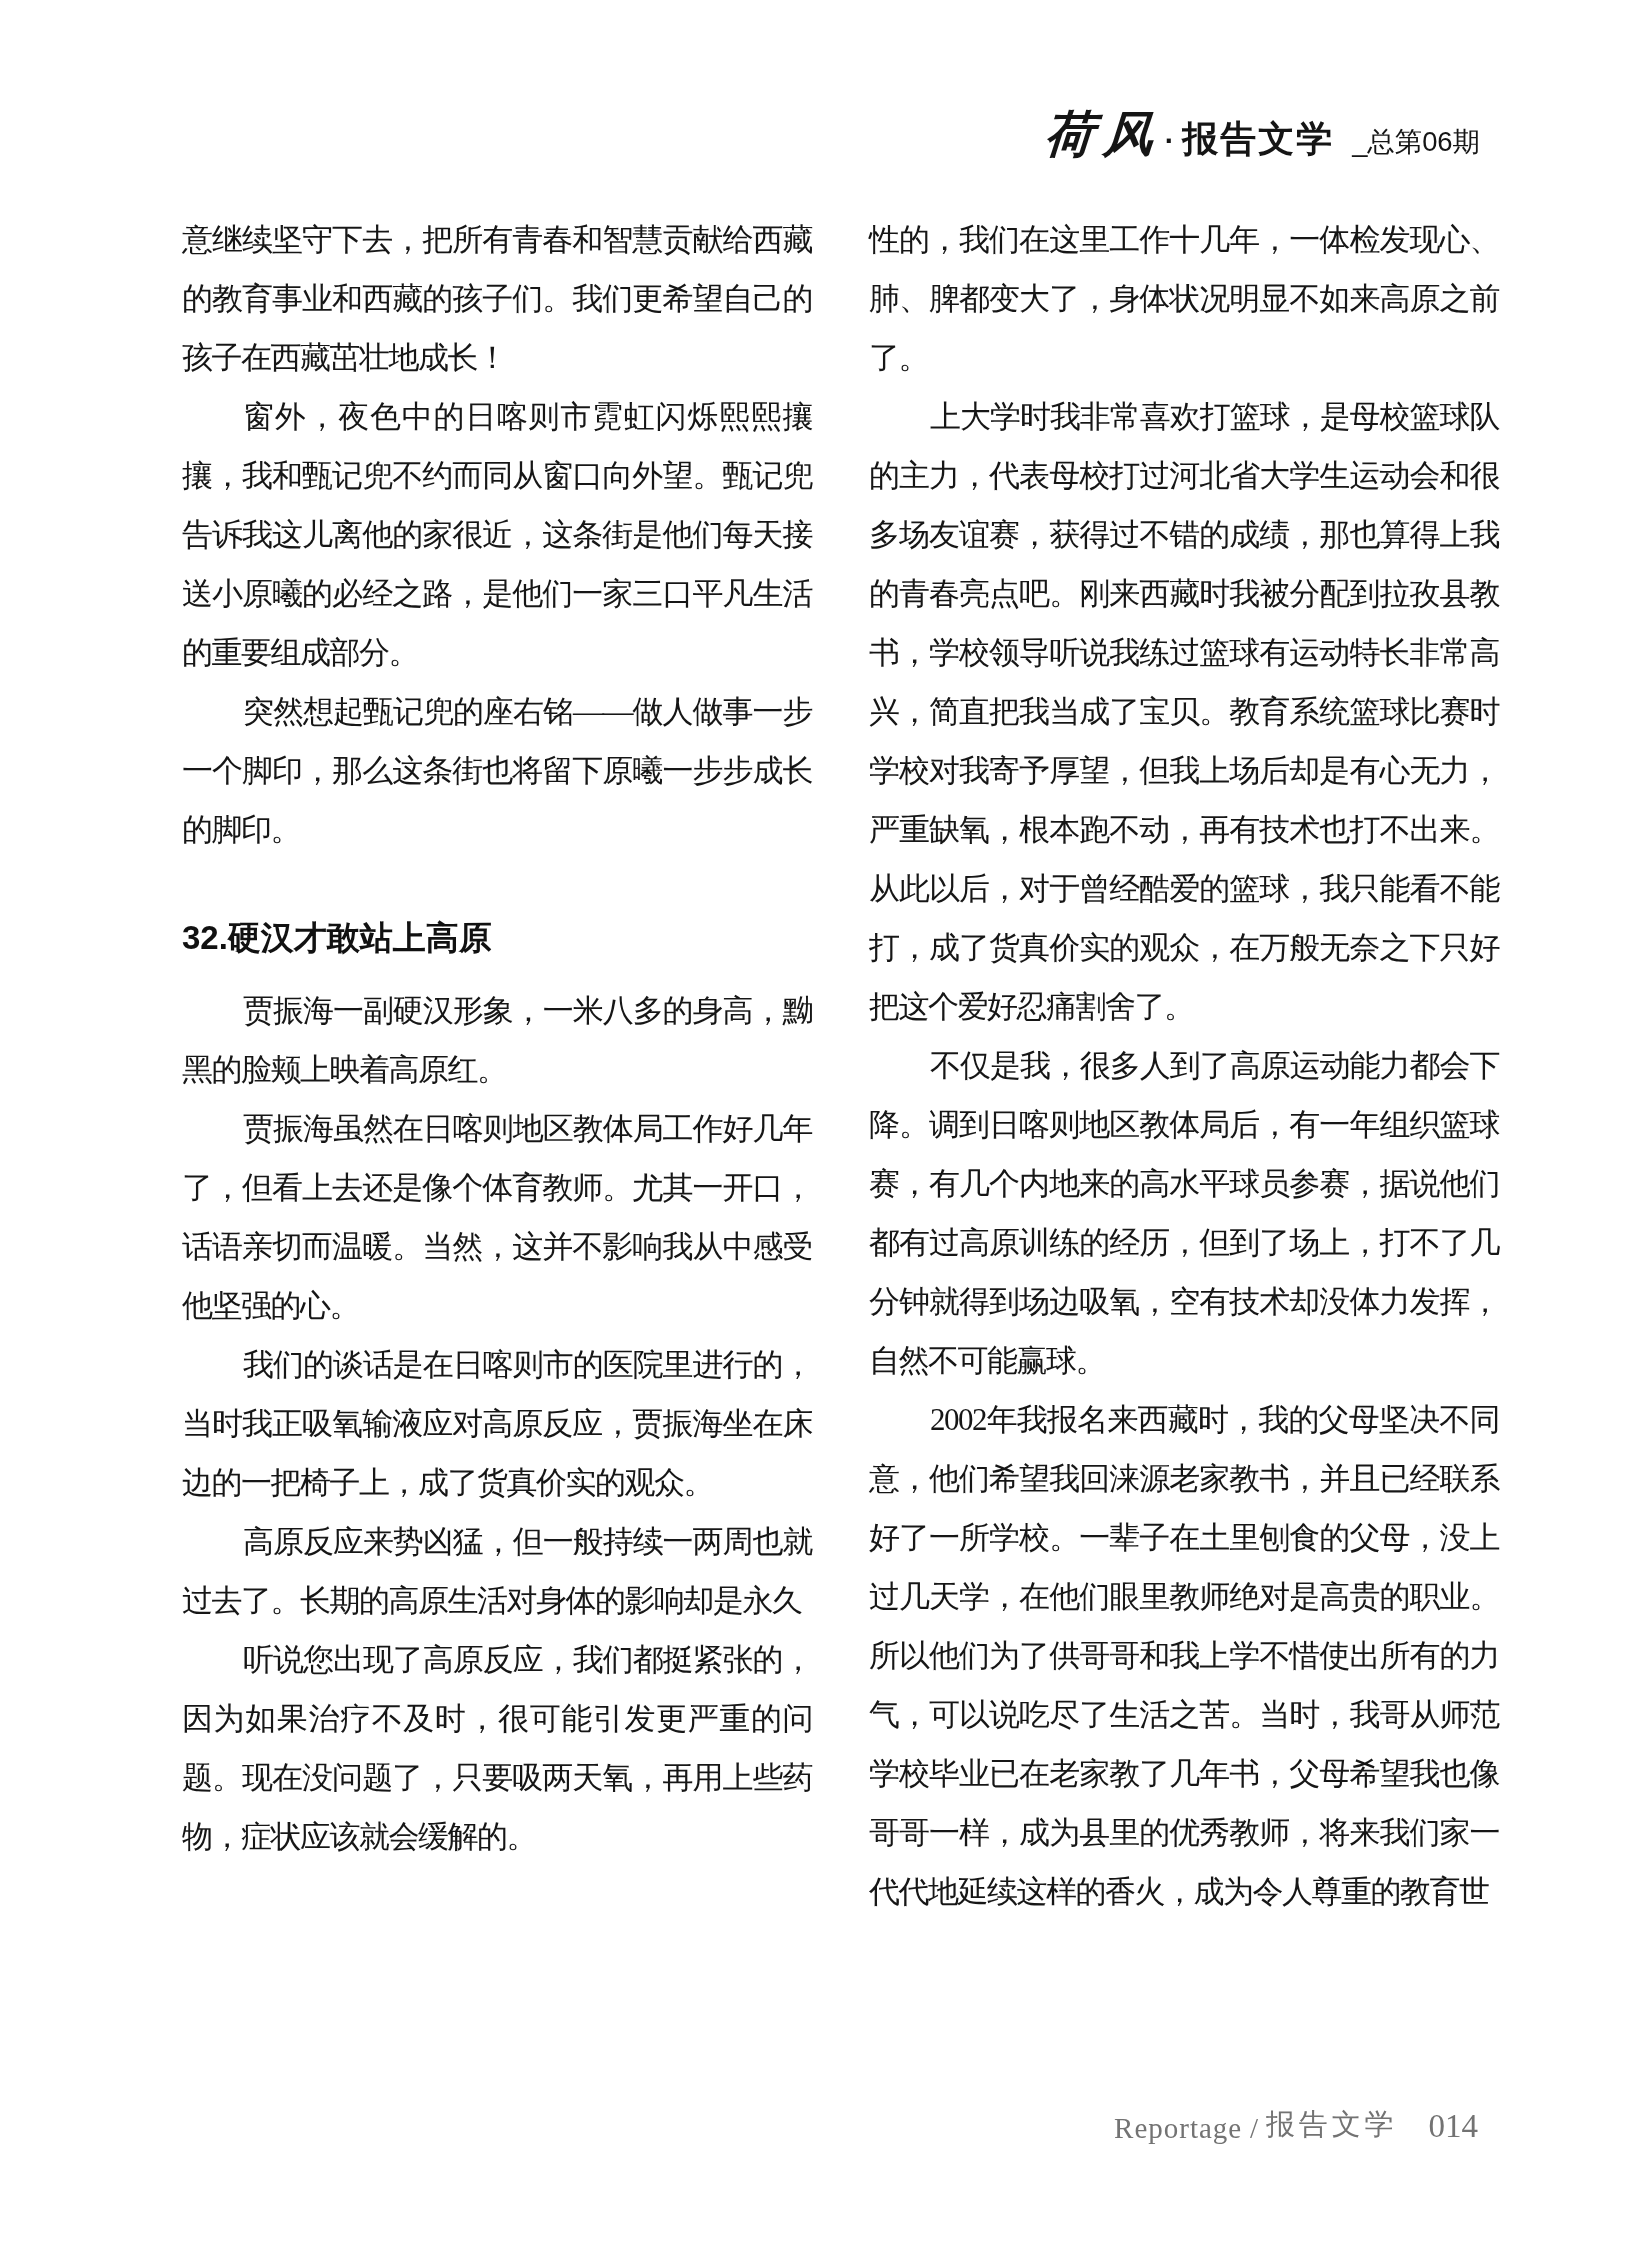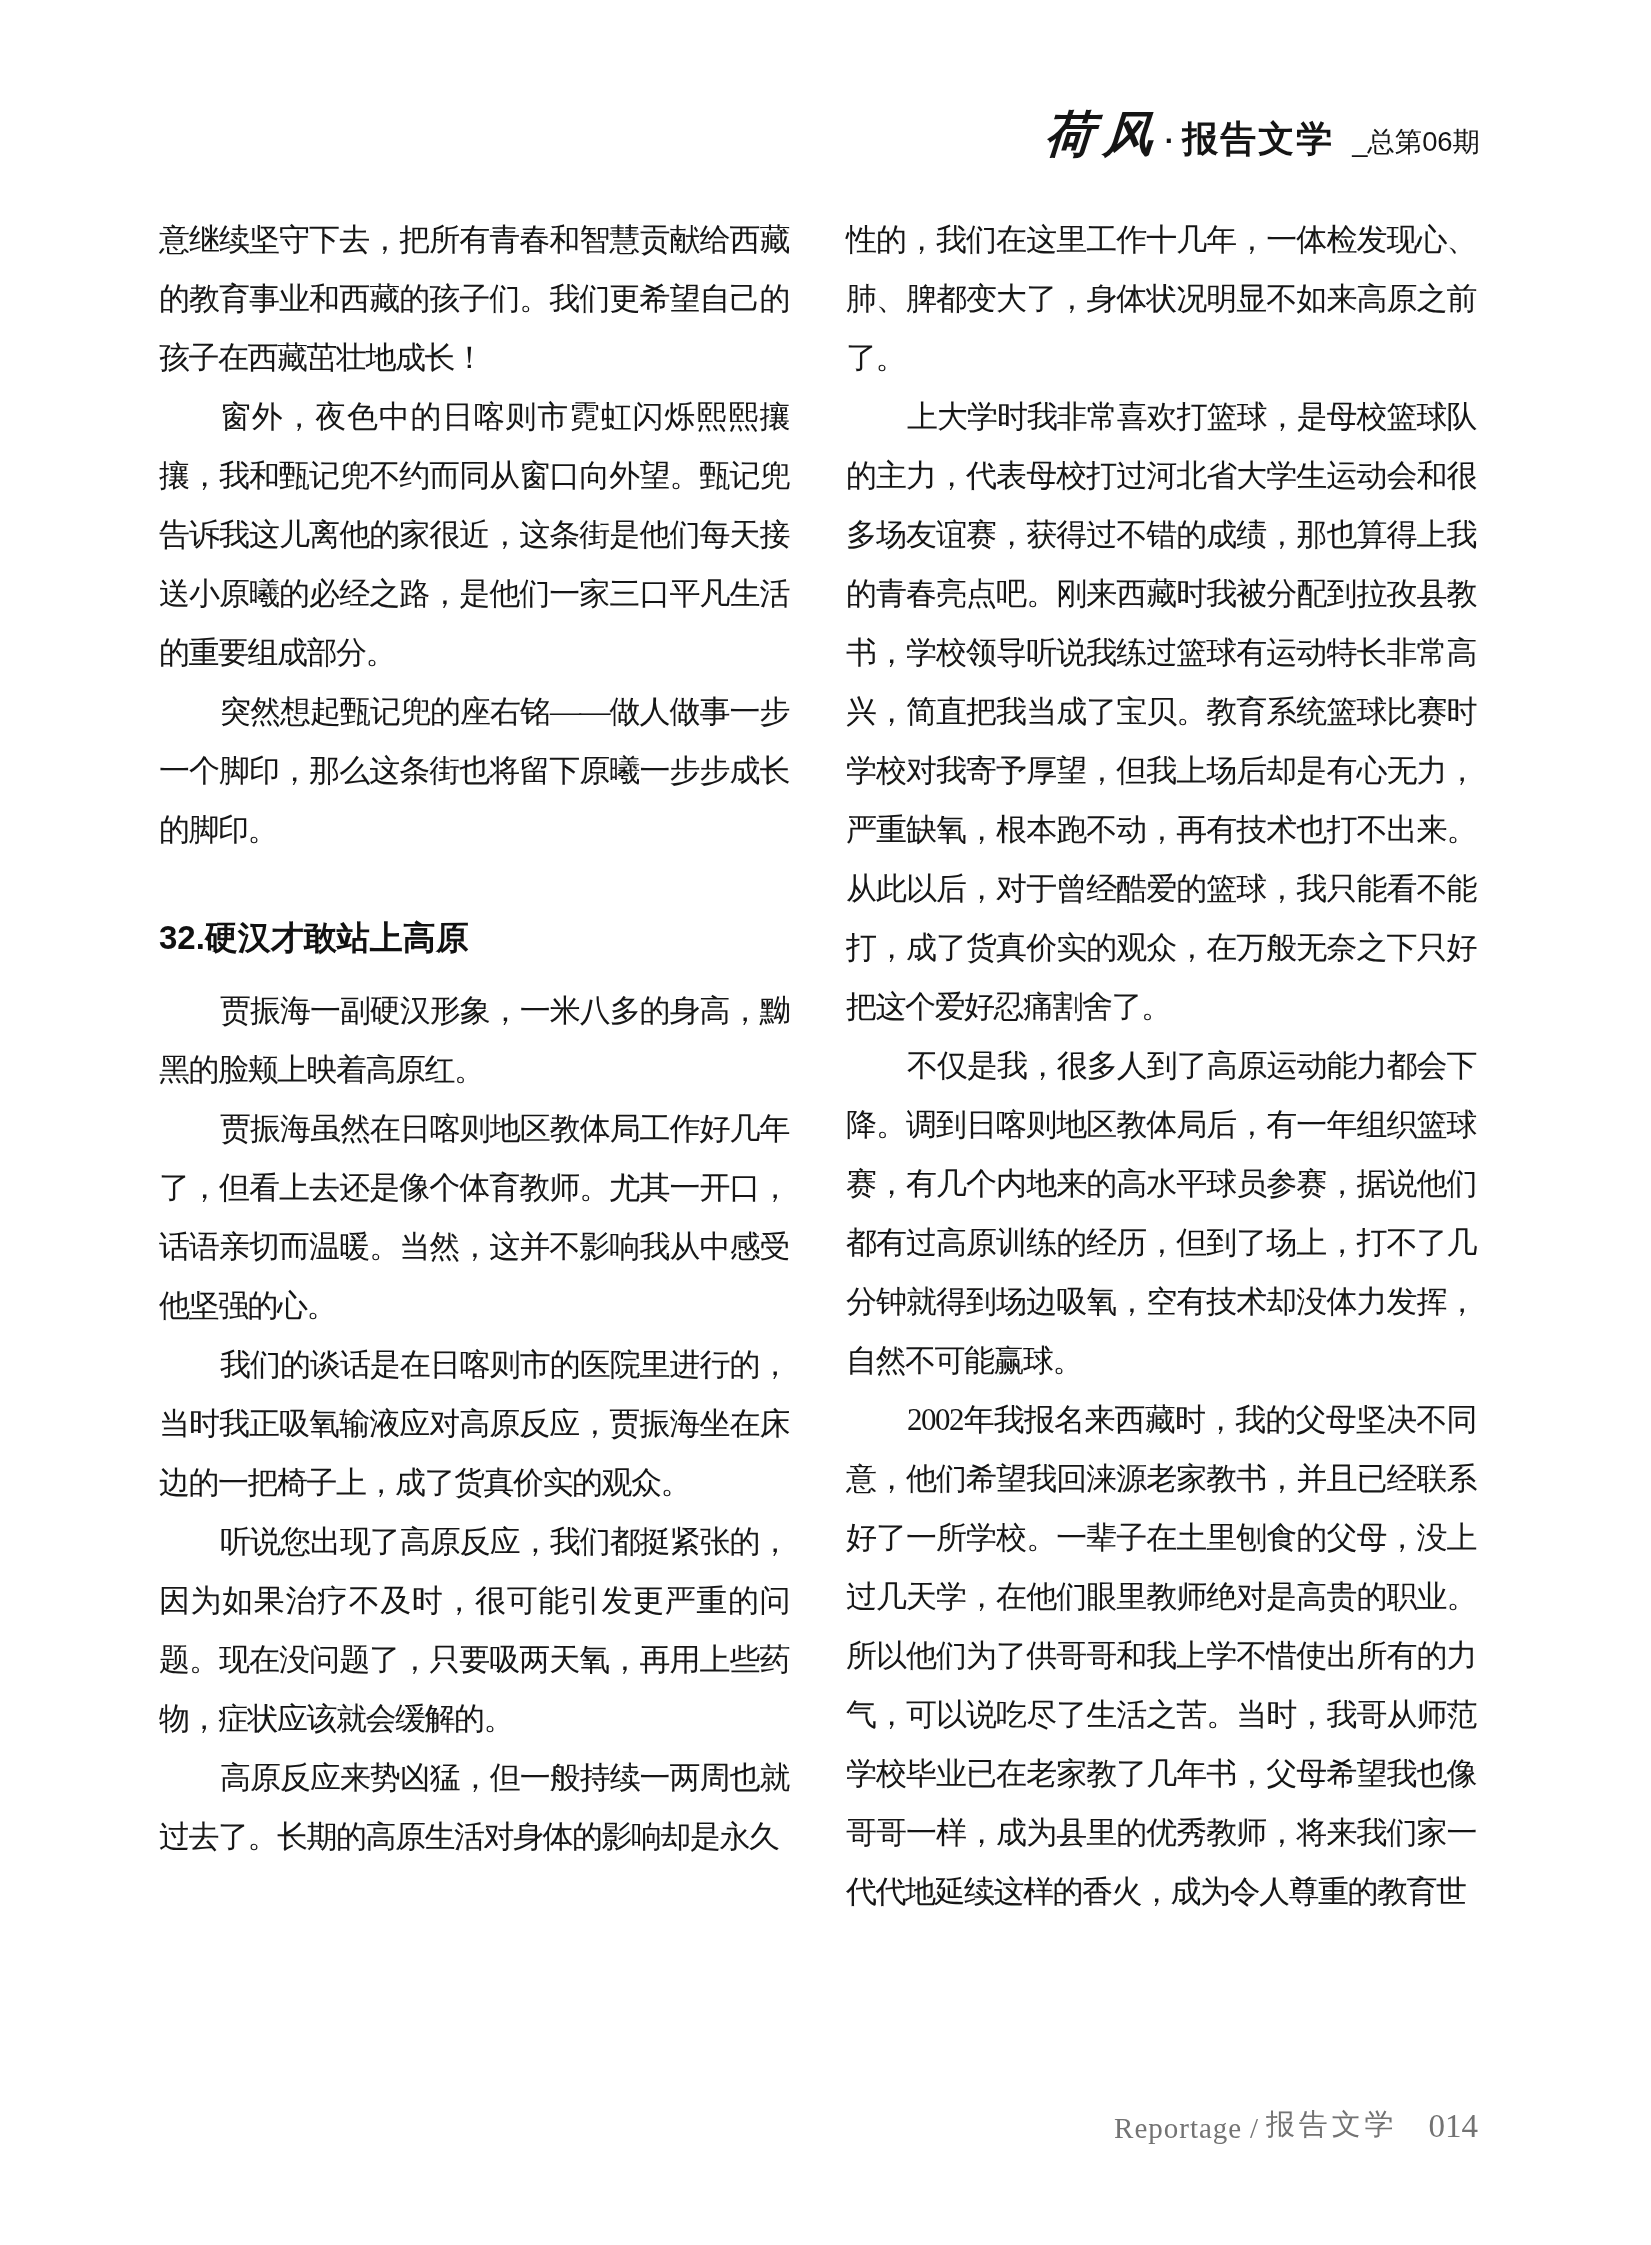--- a/index.html
+++ b/index.html
@@ -52,21 +52,21 @@
     font-size: 27.4px;
     font-family: "Liberation Sans", "DejaVu Sans", sans-serif;
     line-height: 1;
     margin-left: 18px;
   }
 
   
   .columns {
     position: absolute;
     top: 210px;
-    left: 159px;
+    left: 182px;
     width: 1318px;
     display: flex;
     gap: 57px;
   }
   .col {
     width: 630px;
     flex: 0 0 630px;
   }
   .para {
     margin: 0;
@@ -131,22 +131,22 @@
   <main class="columns">
 
     <div class="col">
       <p class="para cont">意继续坚守下去，把所有青春和智慧贡献给西藏的教育事业和西藏的孩子们。我们更希望自己的孩子在西藏茁壮地成长！</p>
       <p class="para">窗外，夜色中的日喀则市霓虹闪烁熙熙攘攘，我和甄记兜不约而同从窗口向外望。甄记兜告诉我这儿离他的家很近，这条街是他们每天接送小原曦的必经之路，是他们一家三口平凡生活的重要组成部分。</p>
       <p class="para">突然想起甄记兜的座右铭——做人做事一步一个脚印，那么这条街也将留下原曦一步步成长的脚印。</p>
       <h2 class="chapter-heading">32.硬汉才敢站上高原</h2>
       <p class="para">贾振海一副硬汉形象，一米八多的身高，黝黑的脸颊上映着高原红。</p>
       <p class="para">贾振海虽然在日喀则地区教体局工作好几年了，但看上去还是像个体育教师。尤其一开口，话语亲切而温暖。当然，这并不影响我从中感受他坚强的心。</p>
       <p class="para">我们的谈话是在日喀则市的医院里进行的，当时我正吸氧输液应对高原反应，贾振海坐在床边的一把椅子上，成了货真价实的观众。</p>
+      <p class="para">高原反应来势凶猛，但一般持续一两周也就过去了。长期的高原生活对身体的影响却是永久</p>
       <p class="para">听说您出现了高原反应，我们都挺紧张的，因为如果治疗不及时，很可能引发更严重的问题。现在没问题了，只要吸两天氧，再用上些药物，症状应该就会缓解的。</p>
-      <p class="para">高原反应来势凶猛，但一般持续一两周也就过去了。长期的高原生活对身体的影响却是永久</p>
     </div>
 
     <div class="col">
       <p class="para cont">性的，我们在这里工作十几年，一体检发现心、肺、脾都变大了，身体状况明显不如来高原之前了。</p>
       <p class="para">上大学时我非常喜欢打篮球，是母校篮球队的主力，代表母校打过河北省大学生运动会和很多场友谊赛，获得过不错的成绩，那也算得上我的青春亮点吧。刚来西藏时我被分配到拉孜县教书，学校领导听说我练过篮球有运动特长非常高兴，简直把我当成了宝贝。教育系统篮球比赛时学校对我寄予厚望，但我上场后却是有心无力，严重缺氧，根本跑不动，再有技术也打不出来。从此以后，对于曾经酷爱的篮球，我只能看不能打，成了货真价实的观众，在万般无奈之下只好把这个爱好忍痛割舍了。</p>
       <p class="para">不仅是我，很多人到了高原运动能力都会下降。调到日喀则地区教体局后，有一年组织篮球赛，有几个内地来的高水平球员参赛，据说他们都有过高原训练的经历，但到了场上，打不了几分钟就得到场边吸氧，空有技术却没体力发挥，自然不可能赢球。</p>
       <p class="para">2002年我报名来西藏时，我的父母坚决不同意，他们希望我回涞源老家教书，并且已经联系好了一所学校。一辈子在土里刨食的父母，没上过几天学，在他们眼里教师绝对是高贵的职业。所以他们为了供哥哥和我上学不惜使出所有的力气，可以说吃尽了生活之苦。当时，我哥从师范学校毕业已在老家教了几年书，父母希望我也像哥哥一样，成为县里的优秀教师，将来我们家一代代地延续这样的香火，成为令人尊重的教育世</p>
     </div>
 
   </main>

